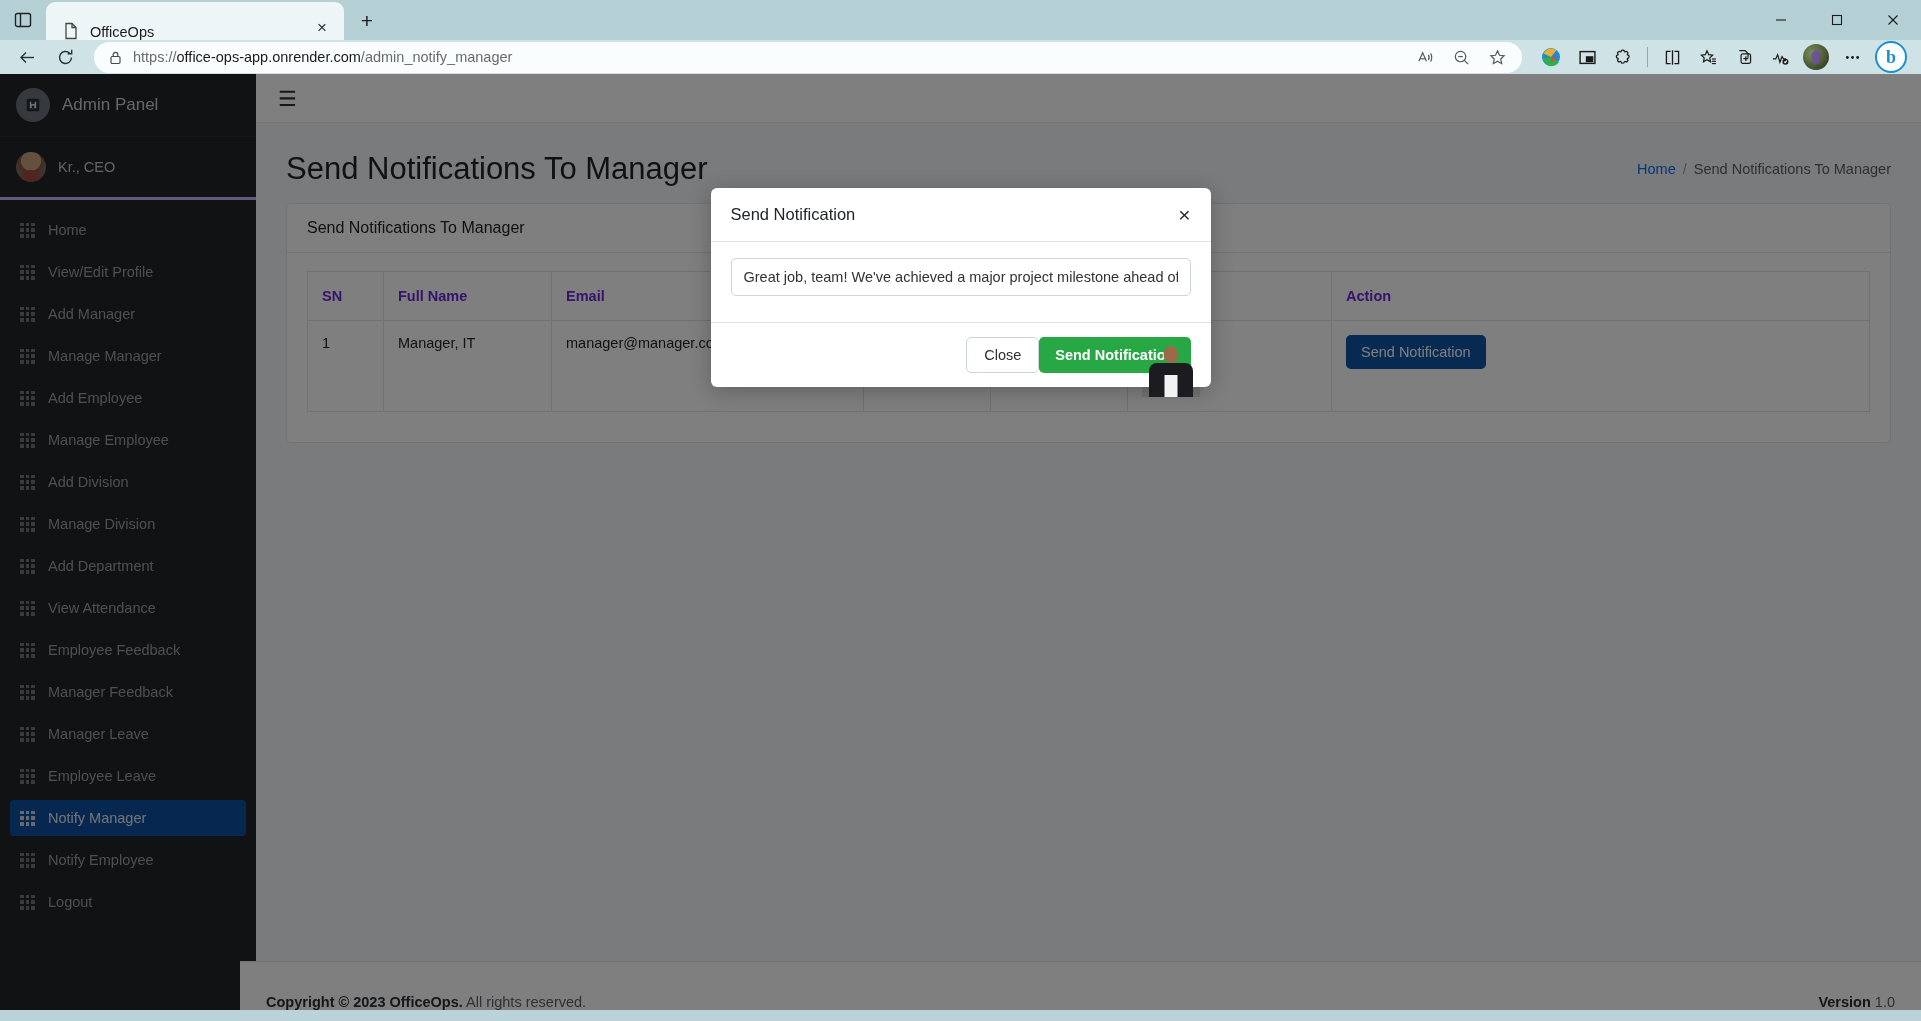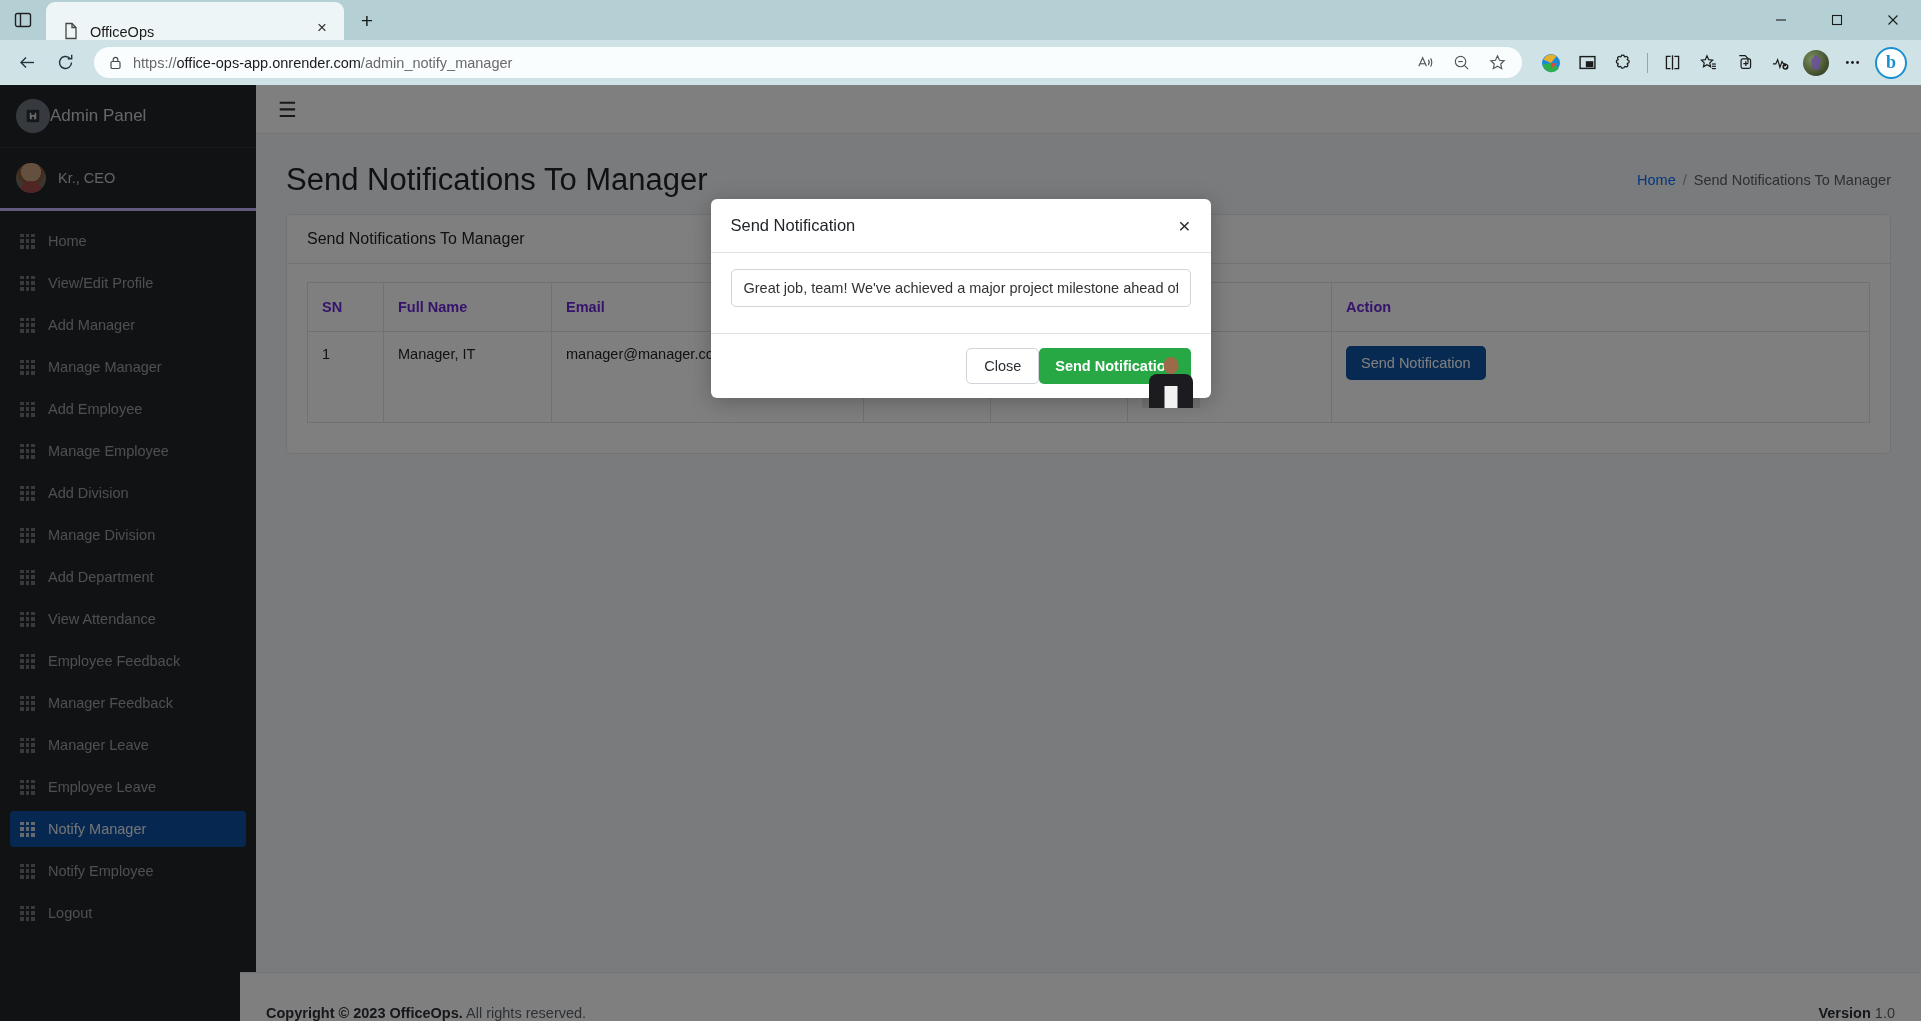--- a/index.html
+++ b/index.html
@@ -31,21 +31,21 @@
   .tab-title { font-size: 14.5px; color: #1b1b1b; flex: 1; white-space: nowrap;
                overflow: hidden; text-overflow: ellipsis; }
   .tab-close { width: 24px; height: 24px; display: flex; align-items: center;
                justify-content: center; font-size: 17px; color: #333; border-radius: 4px; }
   .new-tab { width: 38px; height: 38px; display: flex; align-items: center;
              justify-content: center; font-size: 21px; color: #1b1b1b; margin-left: 4px; }
   .win-ctrls { position: absolute; right: 0; top: 0; height: 40px; display: flex; }
   .win-btn { width: 56px; height: 40px; display: flex; align-items: center;
              justify-content: center; color: #1b1b1b; font-size: 13px; }
 
-  .navbar { height: 45px; background: #cfe3e7; display: flex; align-items: center;
+  .navbar { height: 34px; background: #cfe3e7; display: flex; align-items: center;
             padding: 0 10px; gap: 4px; }
   .nav-icon { width: 34px; height: 34px; border-radius: 5px; display: flex;
               align-items: center; justify-content: center; color: #20343c; flex: none; }
   .urlbar {
     flex: 1; height: 31px; background: #fafdfd; border-radius: 16px;
     display: flex; align-items: center; padding: 0 8px 0 14px; gap: 10px;
     margin: 0 8px; min-width: 0;
   }
   .url-text { font-size: 14.5px; color: #1b1b1b; flex: 1; white-space: nowrap;
               overflow: hidden; }
@@ -65,21 +65,21 @@
               font-size: 18px; font-family: "Liberation Serif", serif; }
 
   
   .viewport { position: relative; width: 1921px; height: 936px; background: #f4f6f9; overflow: hidden; }
 
   
   .sidebar {
     position: absolute; left: 0; top: 0; width: 256px; height: 936px;
     background: #212529; color: #adb5bd; overflow: hidden;
   }
-  .brand { height: 63px; display: flex; align-items: center; padding: 16px 16px;
+  .brand { height: 63px; display: flex; align-items: center; gap: 12px; padding: 16px 16px;
            border-bottom: 1px solid #2c3034; }
   .brand-logo { width: 34px; height: 34px; border-radius: 50%; background: #6c757d;
                 display: flex; align-items: center; justify-content: center; flex: none; }
   .brand-logo svg { width: 18px; height: 18px; }
   .brand-text { font-size: 17px; color: #c9ced3; }
   .userbox { height: 63px; display: flex; align-items: center; gap: 12px; padding: 0 16px;
              border-bottom: 3px solid #c4b5fd; }
   .user-avatar { width: 30px; height: 30px; border-radius: 50%;
                  background: radial-gradient(circle at 50% 30%, #c9a07d 0 38%, #8b5a3c 39% 52%, #7a6b63 53%);
                  flex: none; overflow: hidden; position: relative; }

